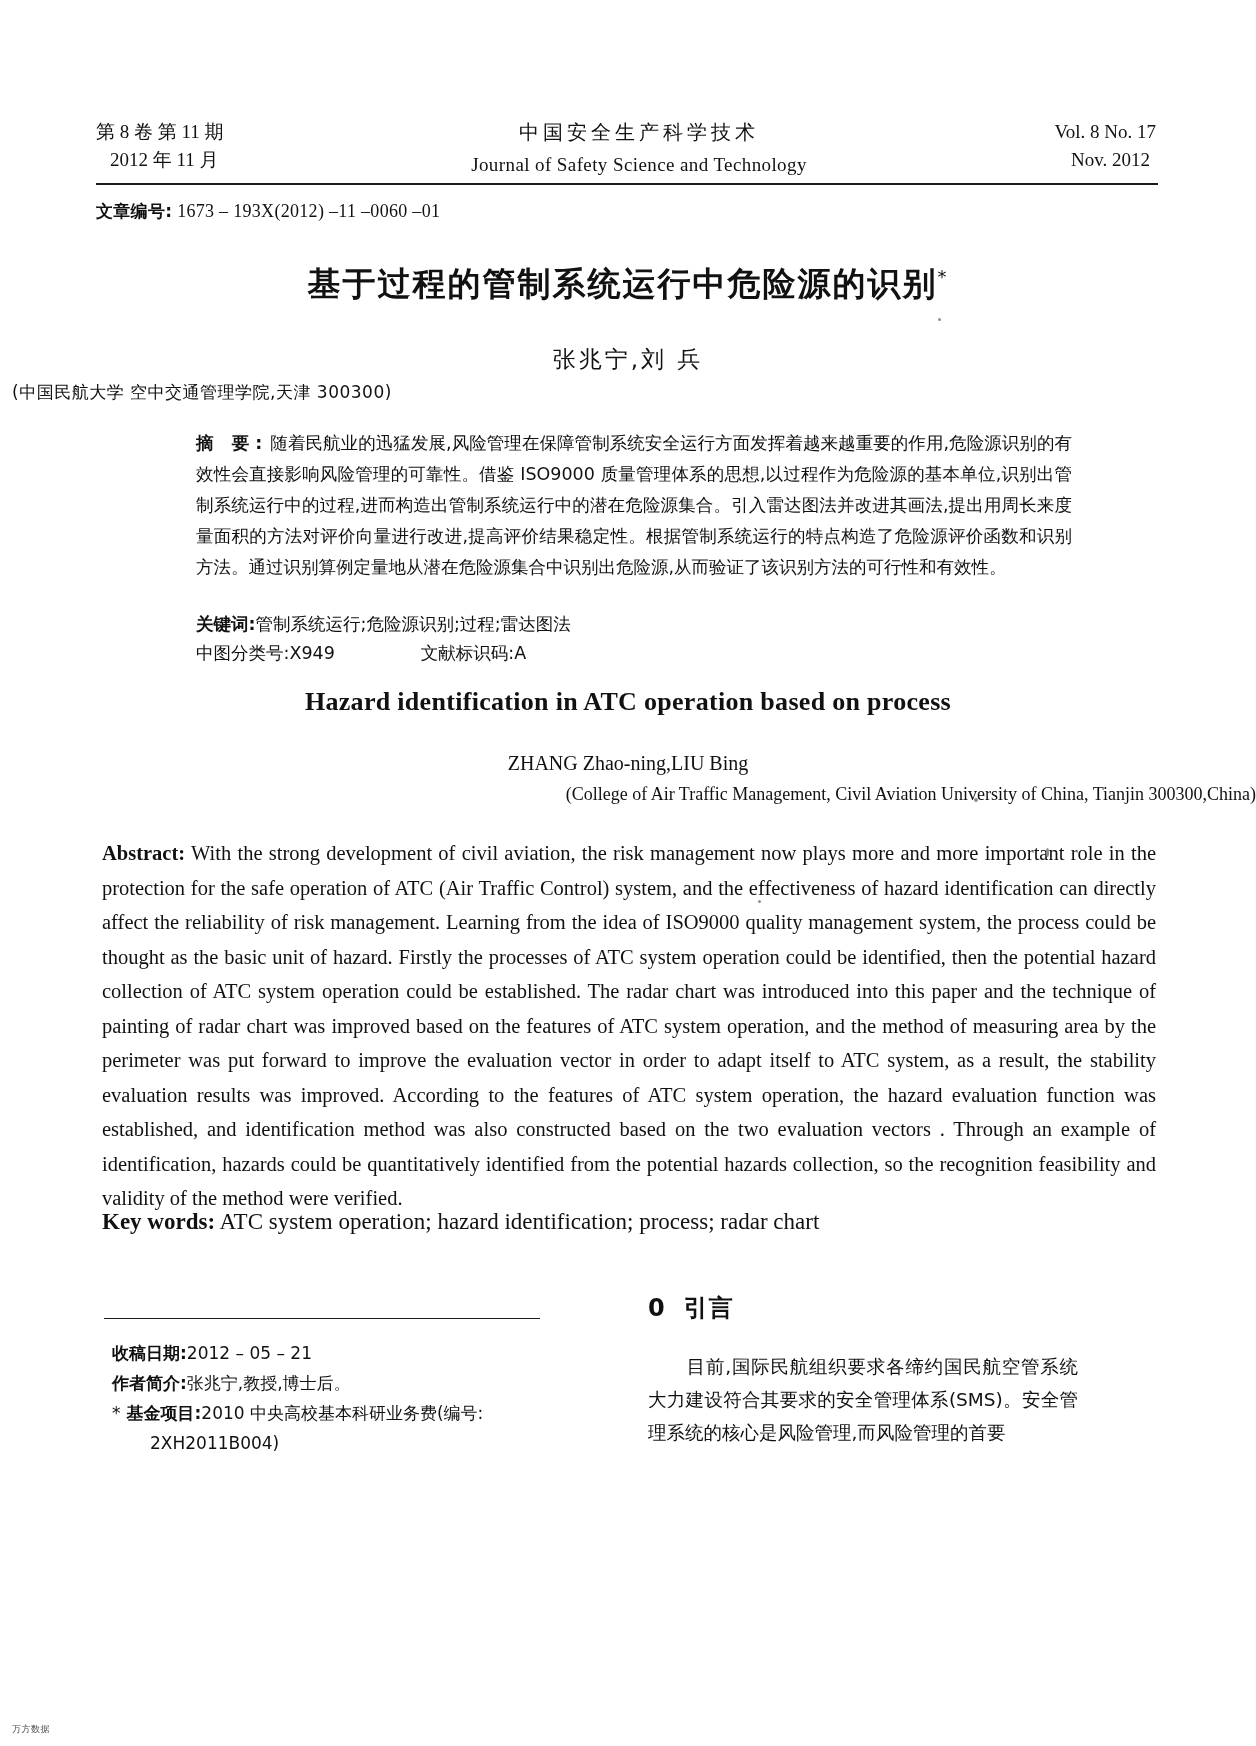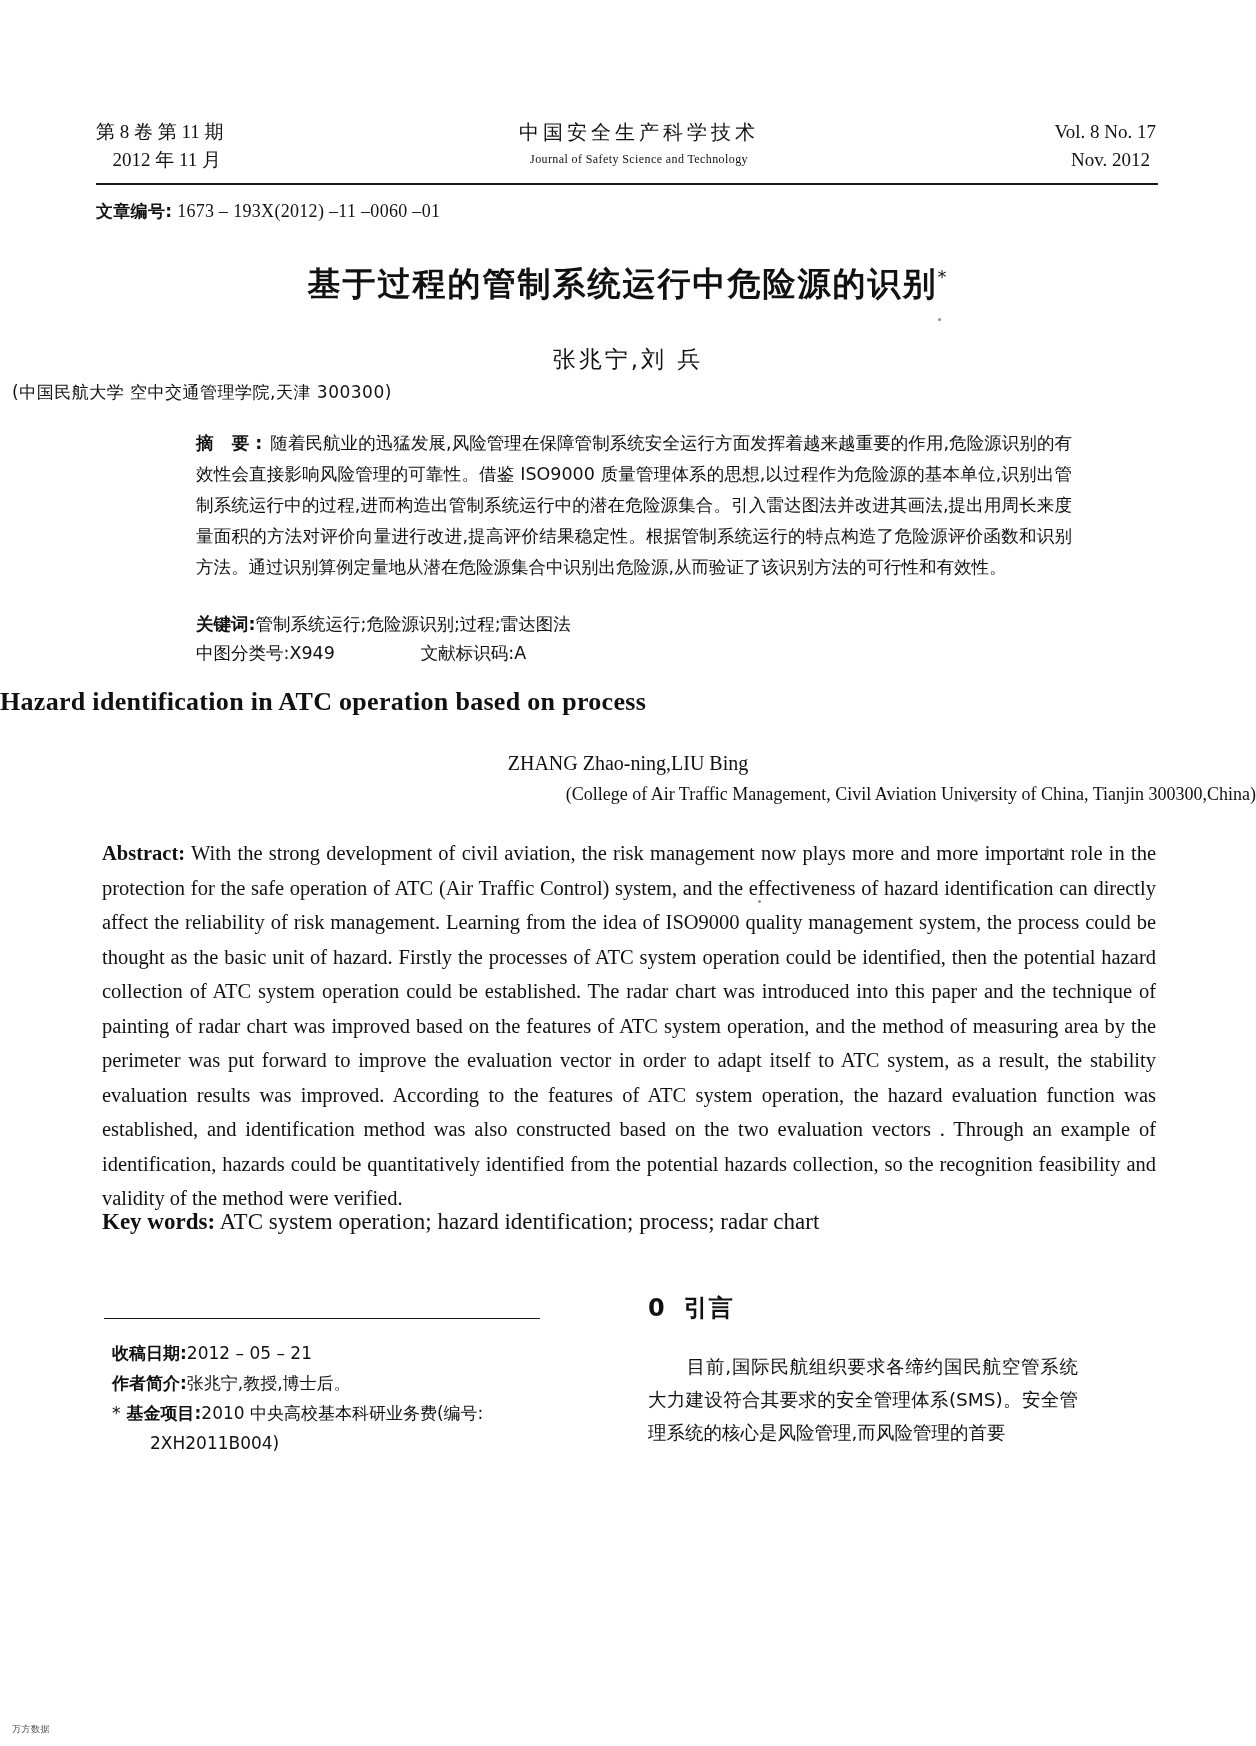--- a/index.html
+++ b/index.html
@@ -27,30 +27,30 @@
   .masthead {
     position: absolute;
     left: 96px;
     top: 118px;
     width: 1060px;
     display: flex;
     align-items: flex-start;
     justify-content: space-between;
   }
   .mast-col { line-height: 1.45; }
-  .mast-left { text-align: center; font-size: 19px; }
+  .mast-left { text-align: left; font-size: 19px; }
   .mast-left .l2 { padding-left: 14px; }
   .mast-center { text-align: center; flex: 1; }
   .mast-center .cn {
     font-size: 20px;
     letter-spacing: 4px;
     font-family: "DejaVu Sans", sans-serif;
   }
   .mast-center .en {
-    font-size: 12px;
+    font-size: 19px;
     letter-spacing: 0.4px;
     margin-top: 4px;
   }
   .mast-right { text-align: right; font-size: 19px; }
   .mast-right .l2 { padding-right: 6px; }
 
   .rule-top {
     position: absolute;
     left: 96px;
     top: 183px;
@@ -141,21 +141,21 @@
     line-height: 30px;
   }
   .cn-clc .gap { display: inline-block; width: 86px; }
   .cn-clc b { font-weight: normal; }
 
   
   .en-title {
     position: absolute;
     left: 0; top: 687px;
     width: 1256px;
-    text-align: left;
+    text-align: center;
     font-weight: bold;
     font-size: 26px;
     letter-spacing: 0.3px;
   }
   .en-authors {
     position: absolute;
     left: 0; top: 752px;
     width: 1256px;
     text-align: center;
     font-size: 20px;

